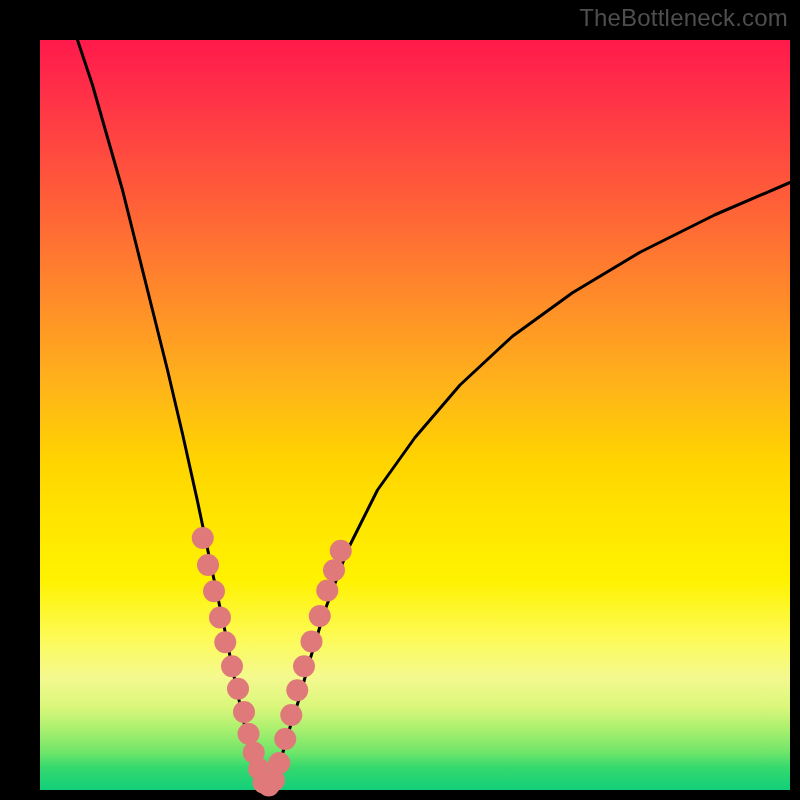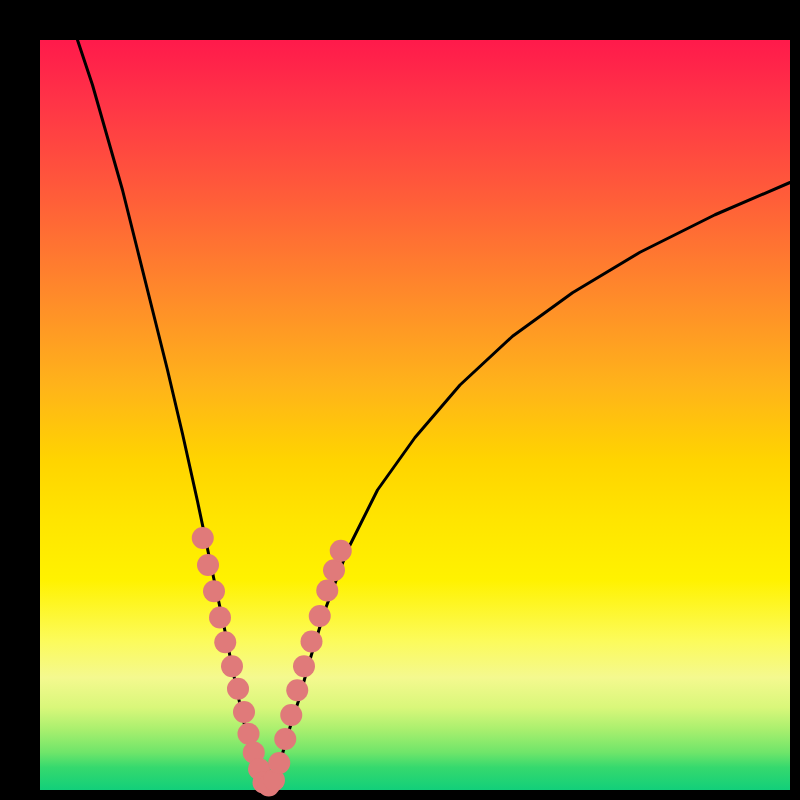--- a/index.html
+++ b/index.html
@@ -58,20 +58,21 @@
     top: 0;
     width: 750px;
     height: 750px;
     overflow: visible;
   }
 </style>
 </head>
 <body>
 
 <div class="frame">
+  <div class="watermark">TheBottleneck.com</div>
   <div class="plot">
     <svg class="curve" viewBox="0 0 750 750" preserveAspectRatio="none">
       <g id="lines">
           <path d="M37.50 0.00 L52.50 45.00 L67.50 97.50 L82.50 150.00 L97.50 210.00 L112.50 270.00 L127.50 330.00 L142.50 393.75 L157.50 461.25 L172.50 532.50 L183.75 585.00 L191.25 622.50 L197.25 652.50 L202.50 675.00 L206.25 693.75 L210.00 708.75 L213.75 721.50 L217.50 732.00 L221.25 741.00 L225.00 747.75" fill="none" stroke="#000" stroke-width="3" stroke-linecap="round" stroke-linejoin="round"></path>
           <path d="M225.00 747.75 L232.50 740.25 L240.00 723.00 L247.50 695.25 L258.75 660.00 L270.00 619.50 L285.00 570.00 L307.50 510.00 L337.50 450.00 L375.00 397.50 L420.00 345.00 L472.50 296.25 L532.50 252.75 L600.00 212.25 L675.00 174.75 L750.00 142.50" fill="none" stroke="#000" stroke-width="3" stroke-linecap="round" stroke-linejoin="round"></path>
         </g>
       <g id="dots">
           <circle cx="162.75" cy="498.00" r="11" fill="#e07a7a"></circle>
           <circle cx="168.00" cy="525.00" r="11" fill="#e07a7a"></circle>
           <circle cx="174.00" cy="551.25" r="11" fill="#e07a7a"></circle>

